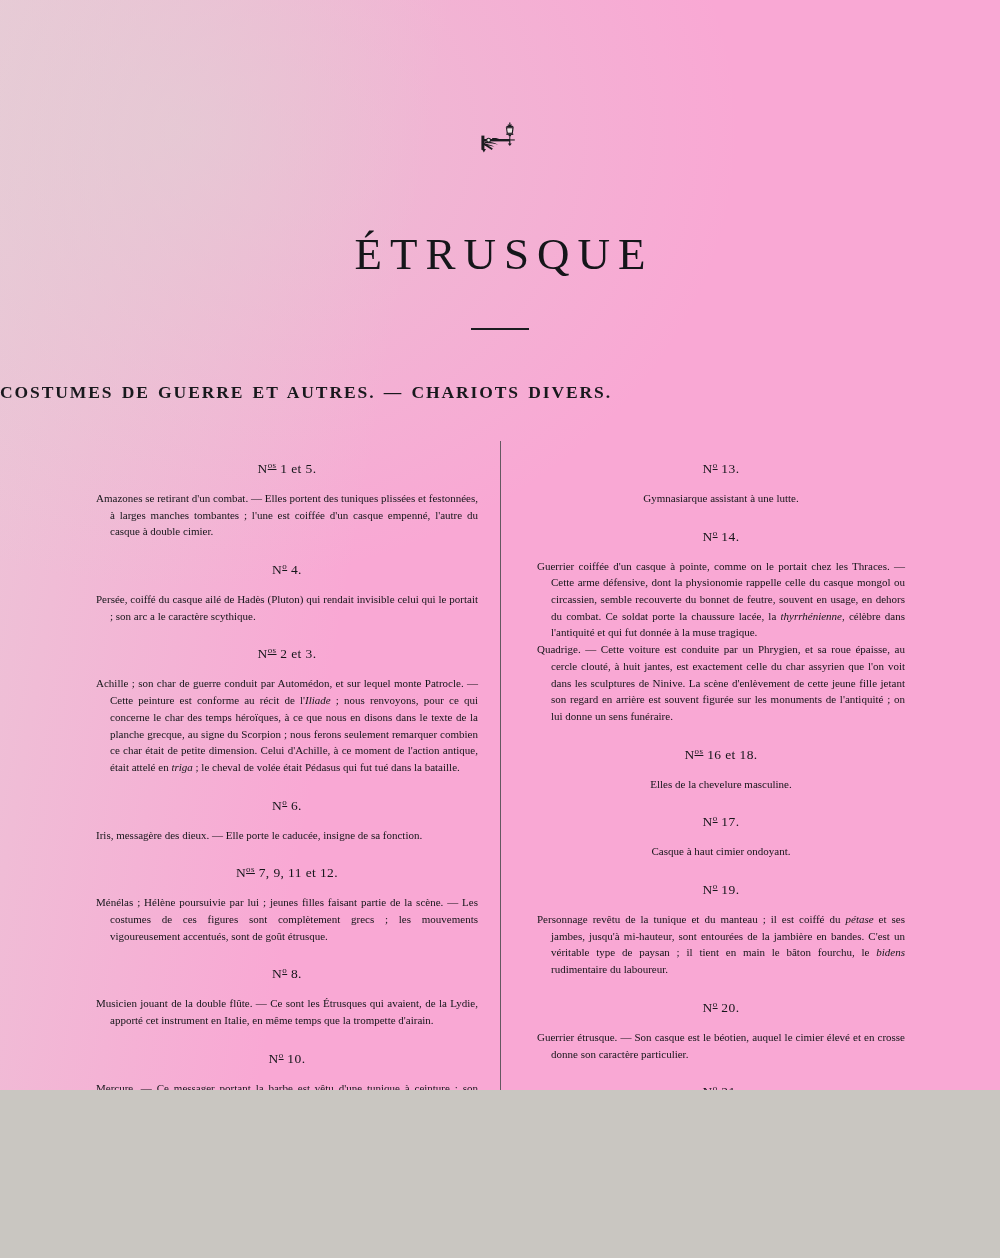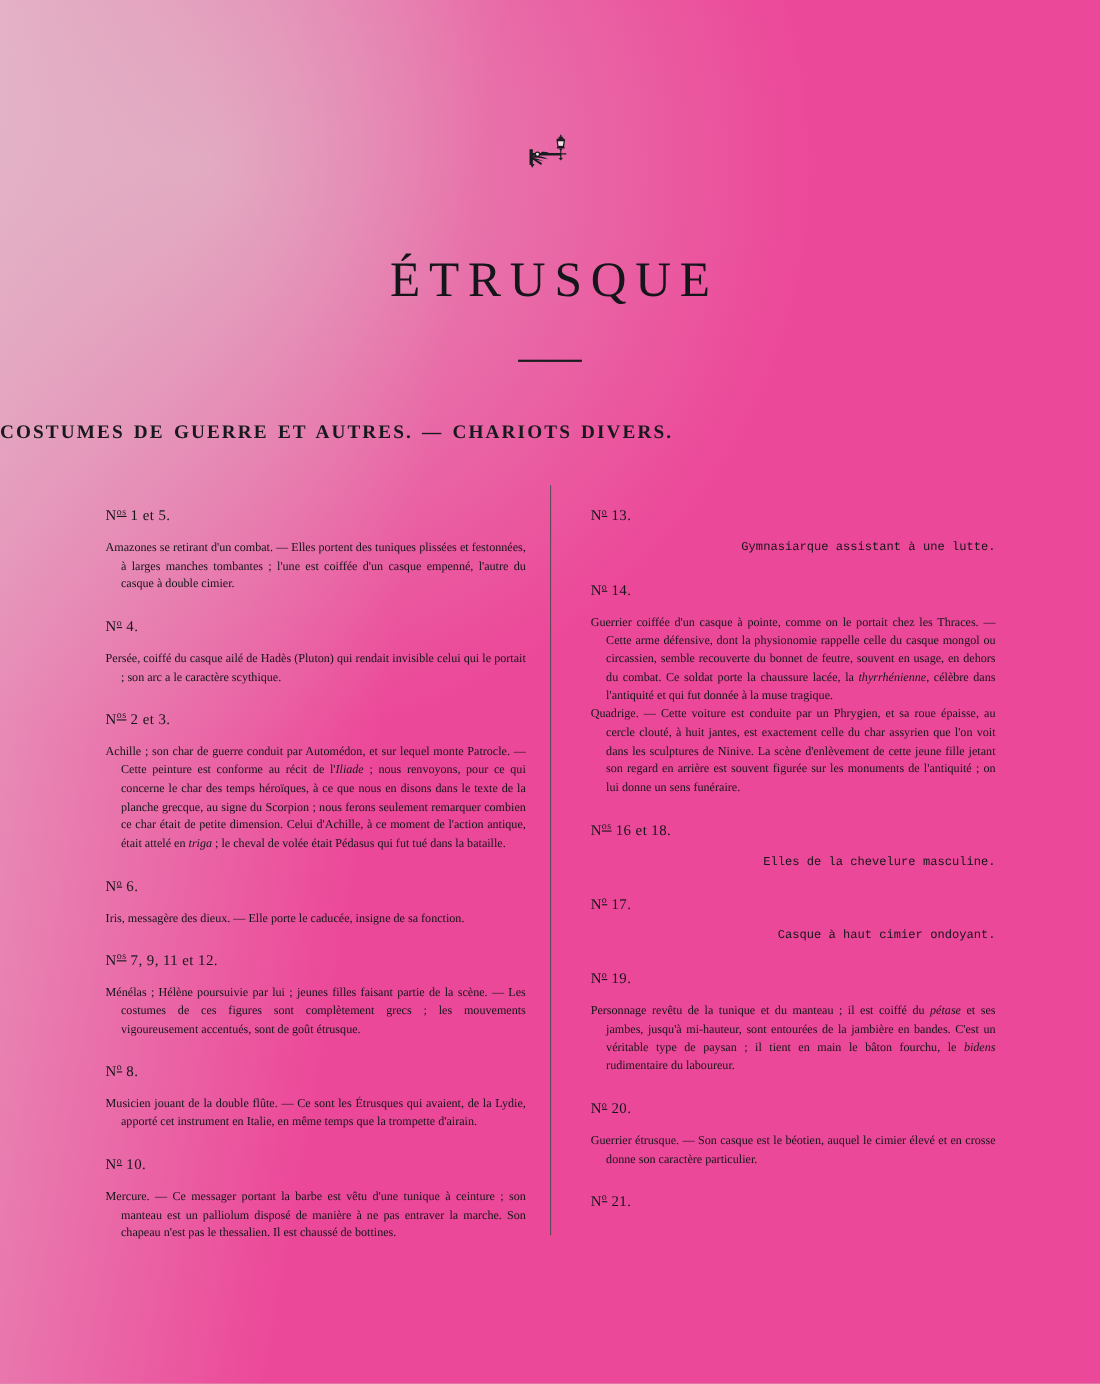--- a/index.html
+++ b/index.html
@@ -6,23 +6,23 @@
     margin: 0;
     padding: 0;
     background: #c9c6c1;
   }
   body {
     font-family: "Liberation Serif", "DejaVu Serif", serif;
   }
   .page {
     position: relative;
     width: 1000px;
-    height: 1258px;
+    height: 1090px;
     margin: 0 auto;
-    background: #ec4899;
+    background: #f9a8d4;
     overflow: hidden;
     box-sizing: border-box;
   }
   
   .page::before {
     content: "";
     position: absolute;
     inset: 0;
     background:
       radial-gradient(ellipse 80% 60% at 18% 12%, rgba(221,213,211,0.55), rgba(221,213,211,0) 70%),
@@ -93,20 +93,21 @@
   .col-rule {
     width: 1px;
     background: #4a4a4c;
     margin-top: 2px;
     height: 682px;
     flex: 0 0 1px;
     opacity: .85;
   }
 
   .num {
+    text-align: center;
     font-size: 13.5px;
     color: #15161a;
     margin: 21px 0 13px 0;
     letter-spacing: .4px;
   }
   .num .o {
     font-size: 9px;
     vertical-align: 0.55em;
     text-decoration: underline;
     text-underline-offset: 1px;
@@ -116,24 +117,23 @@
     line-height: 1.52;
     color: #141519;
     text-align: justify;
     text-justify: inter-word;
     margin: 0;
     padding-left: 14px;
     text-indent: -14px;
     hyphens: none;
   }
   .entry.center {
-    text-align: right;
+    text-align: center;
     padding-left: 0;
     text-indent: 0;
-    font-family: Liberation Mono, monospace;
   }
   .entry i { font-style: italic; }
 </style>
 </head>
 <body>
 
 <div class="page">
   <div class="content">
 
     <div class="ornament-wrap">

